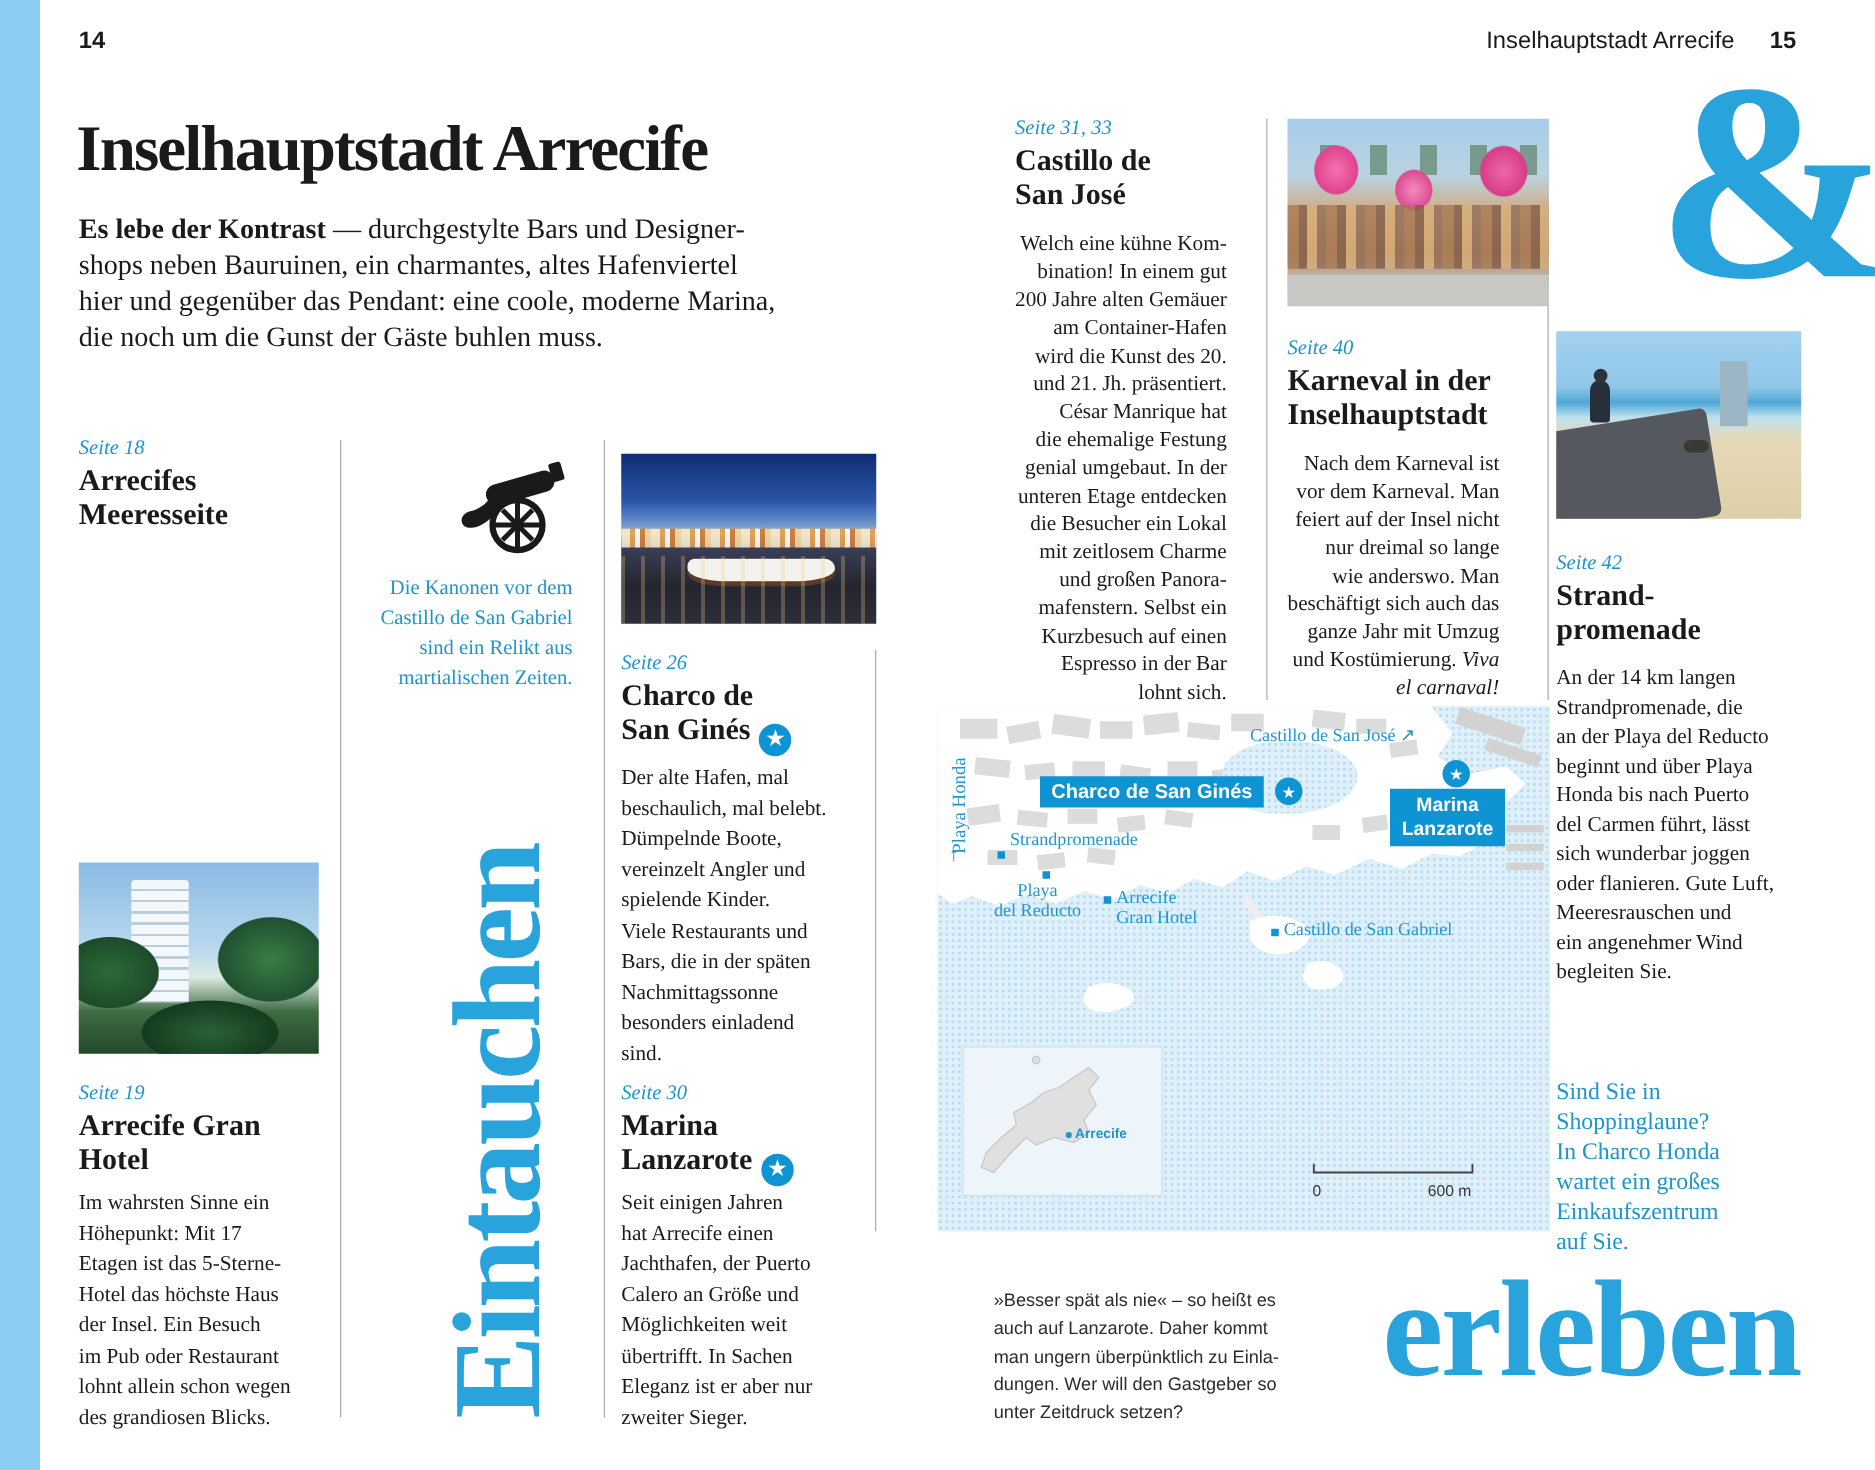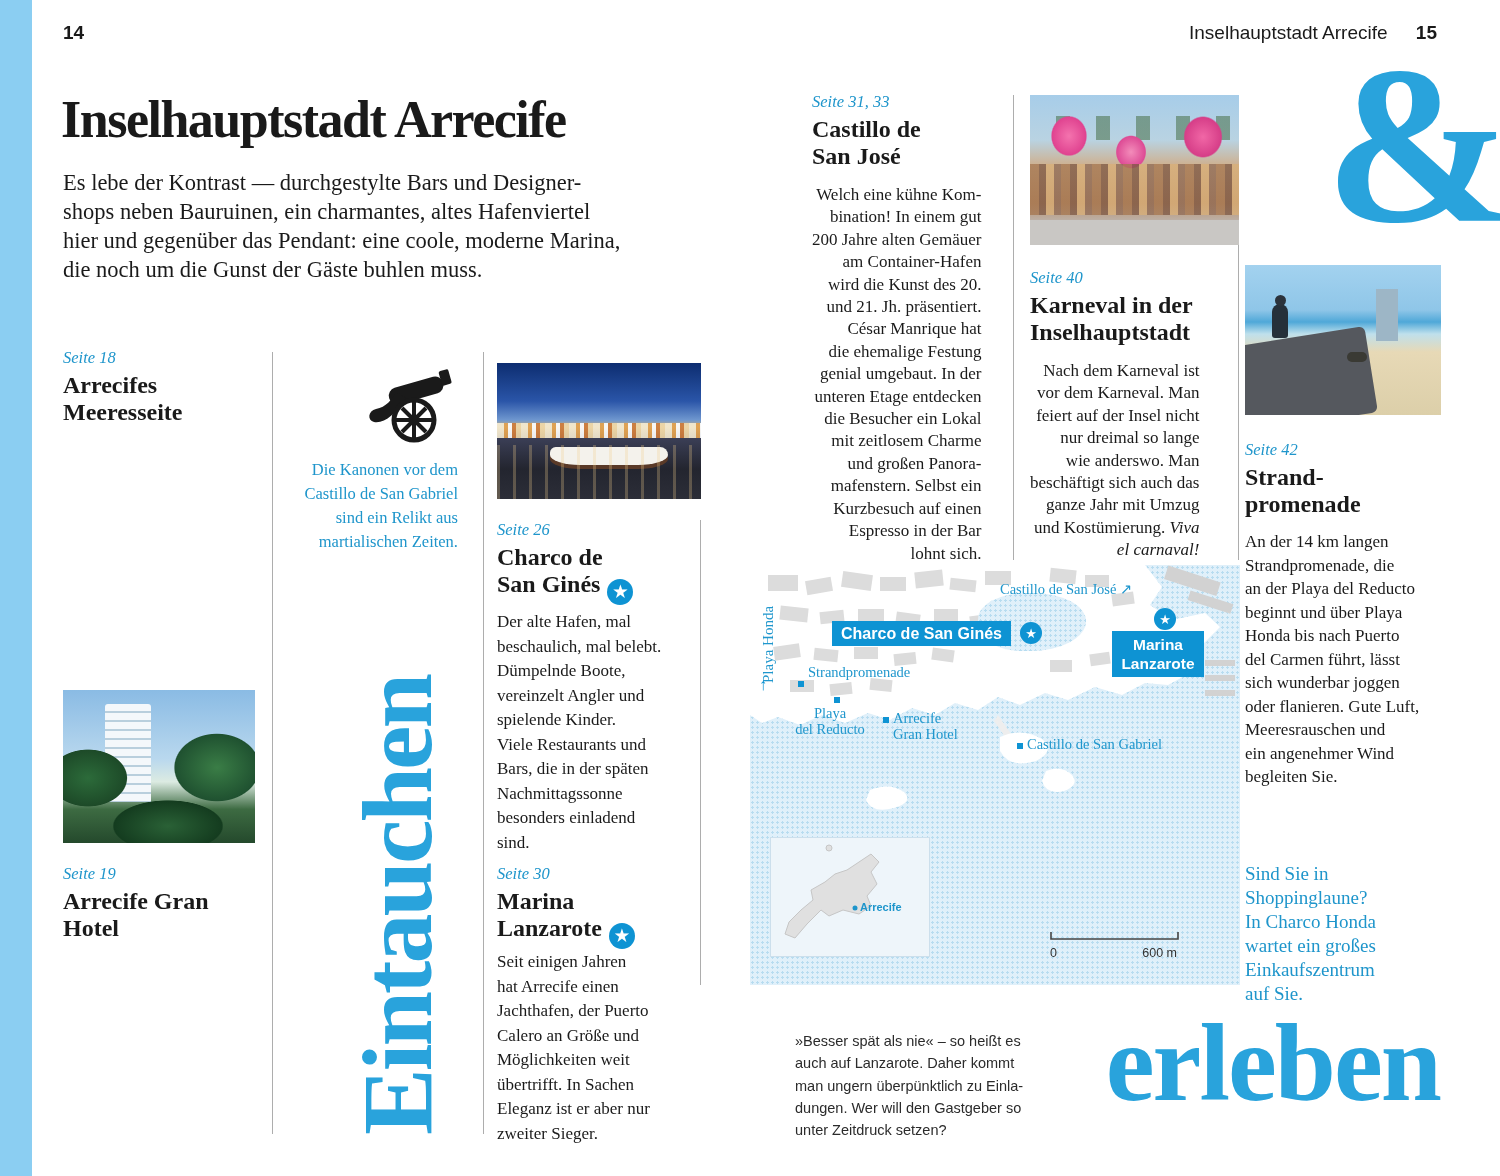--- a/index.html
+++ b/index.html
@@ -13,21 +13,21 @@
   .sans { font-family:"Liberation Sans", sans-serif; }
 
   
   .strip { left:0; top:0; width:32px; height:1176px; background:#8bcef2; }
   .pagenum { font-family:"Liberation Sans", sans-serif; font-size:19px; font-weight:bold; }
   .runhead { font-family:"Liberation Sans", sans-serif; font-size:19px; color:#1a1a1a; }
   .rule { width:1px; background:#adadad; }
 
   .title { font-size:52px; font-weight:bold; letter-spacing:-1.5px; line-height:1; }
   .intro { font-size:22.5px; line-height:29px; white-space:pre; }
-  .intro b { font-weight:normal; }
+  .intro b { font-weight:bold; }
 
   .seite { font-style:italic; font-size:16.5px; color:#1e95cb; }
   .colh  { font-weight:bold; font-size:24px; line-height:27px; white-space:pre; }
   .colb  { font-size:17px; line-height:24.5px; white-space:pre; }
   .lh-t  { line-height:22.4px;text-align:right; }
 
   .caption { font-size:16.5px; line-height:24px; color:#1e95cb; text-align:right; white-space:pre; }
 
   .vword {
     writing-mode:vertical-rl; transform:rotate(180deg);
@@ -139,20 +139,28 @@
   <div class="photo ph-hotel" style="left:63px; top:690px; width:192px; height:153px;">
     <div class="tower"></div>
     <div class="palm1"></div>
     <div class="palm2"></div>
     <div class="palm3"></div>
   </div>
 
   <div class="abs seite" style="left:63px; top:864px;">Seite 19</div>
   <h2 class="abs colh" style="left:63px; top:888px;">Arrecife Gran
 Hotel</h2>
+  <p class="abs colb" style="left:63px; top:950px;">Im wahrsten Sinne ein
+Höhepunkt: Mit 17
+Etagen ist das 5-Sterne-
+Hotel das höchste Haus
+der Insel. Ein Besuch
+im Pub oder Restaurant
+lohnt allein schon wegen
+des grandiosen Blicks.</p>
 
   <div class="abs cannon" style="left:362px; top:364px;">
     <svg width="100" height="88" viewBox="0 0 100 88">
       <rect x="26" y="18" width="56" height="17" rx="8" fill="#1a1a1a" transform="rotate(-16 54 26)"></rect>
       <rect x="78" y="6" width="10" height="15" rx="2" fill="#1a1a1a" transform="rotate(-16 83 13)"></rect>
       <path d="M44 34 C 34 50, 22 60, 12 58 C 5 56, 6 47, 14 45 C 24 43, 30 36, 34 28 Z" fill="#1a1a1a"></path>
       <circle cx="52" cy="56" r="20" fill="none" stroke="#1a1a1a" stroke-width="5"></circle>
       <circle cx="52" cy="56" r="5" fill="#1a1a1a"></circle>
       <g stroke="#1a1a1a" stroke-width="4">
         <line x1="52" y1="38" x2="52" y2="74"></line>

